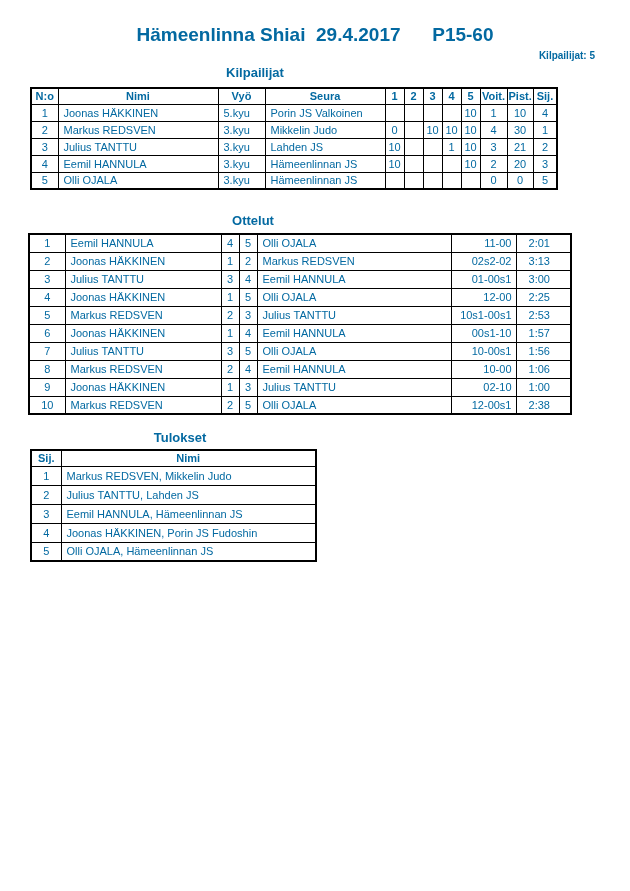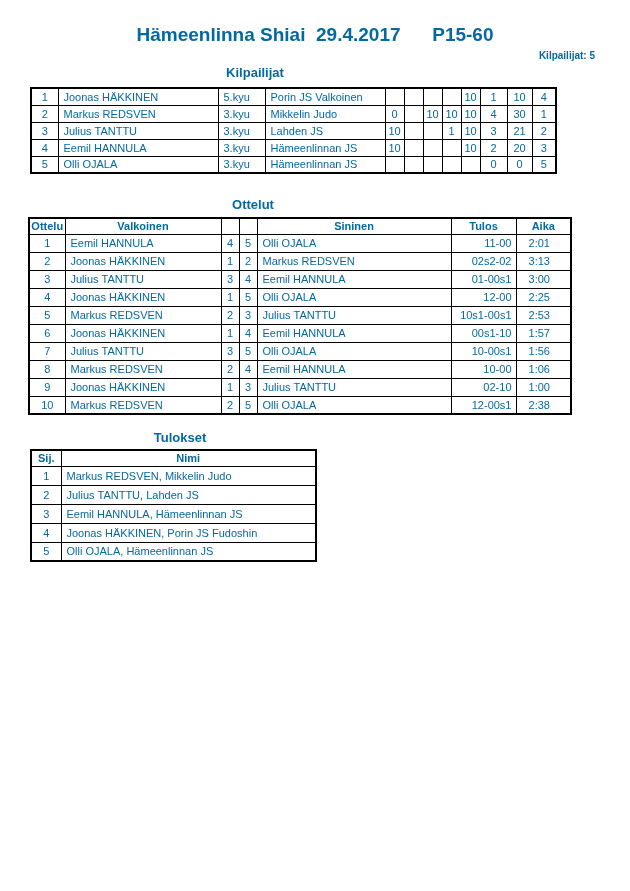--- a/index.html
+++ b/index.html
@@ -81,20 +81,34 @@
       <col style="width:19px">
         <col style="width:19px">
         <col style="width:19px">
         <col style="width:19px">
         <col style="width:19px">
       <col style="width:27px">
         <col style="width:25px">
         <col style="width:24px">
     </colgroup>
     <tbody>
+        <tr>
+      <th>N:o</th>
+      <th>Nimi</th>
+      <th>Vyö</th>
+      <th>Seura</th>
+      <th>1</th>
+      <th>2</th>
+      <th>3</th>
+      <th>4</th>
+      <th>5</th>
+      <th>Voit.</th>
+      <th>Pist.</th>
+      <th>Sij.</th>
+    </tr>
     <tr>
       <td class="c">1</td>
       <td class="l">Joonas HÄKKINEN</td>
       <td class="l">5.kyu</td>
       <td class="l">Porin JS Valkoinen</td>
       <td class="c"></td>
       <td class="c"></td>
       <td class="c"></td>
       <td class="c"></td>
       <td class="c">10</td>
@@ -167,29 +181,20 @@
     <colgroup>
       <col style="width:36px">
         <col style="width:156px">
         <col style="width:18px">
         <col style="width:18px">
       <col style="width:194px">
         <col style="width:65px">
         <col style="width:55px">
     </colgroup>
     <tbody>
-        <tr>
-      <th>Ottelu</th>
-      <th>Valkoinen</th>
-      <th></th>
-      <th></th>
-      <th>Sininen</th>
-      <th>Tulos</th>
-      <th>Aika</th>
-    </tr>
     <tr>
       <td class="c">1</td>
       <td class="l">Eemil HANNULA</td>
       <td class="c">4</td>
       <td class="c">5</td>
       <td class="l">Olli OJALA</td>
       <td class="r">11-00</td>
       <td class="r time">2:01</td>
     </tr>
     <tr>

